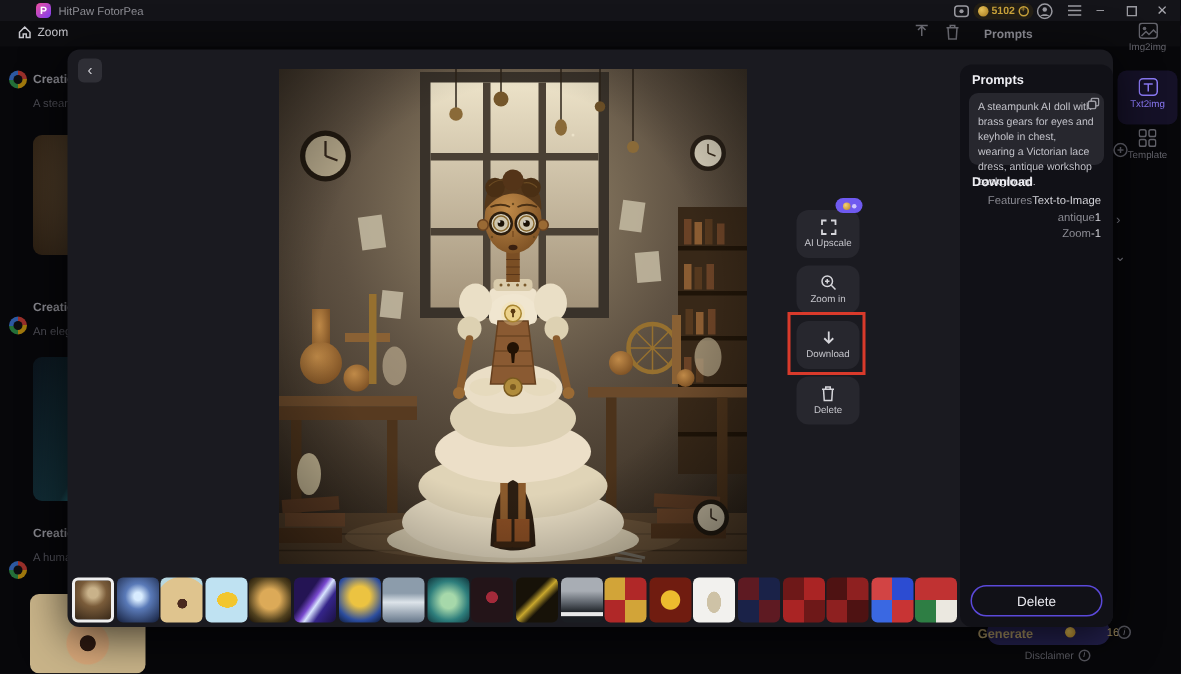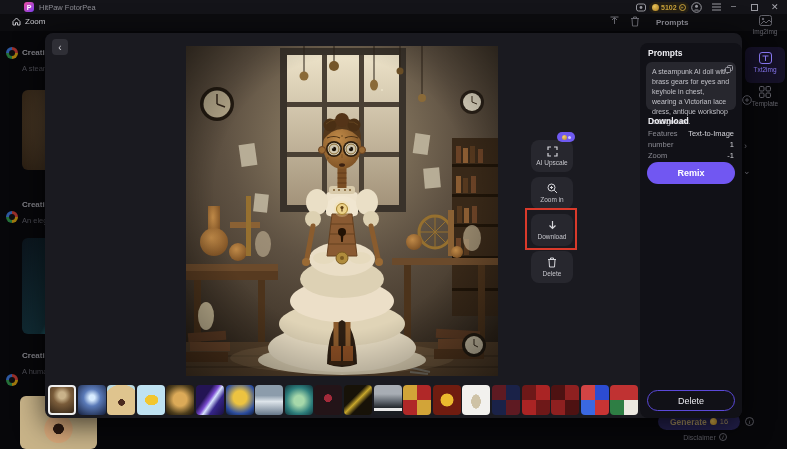--- a/index.html
+++ b/index.html
@@ -33,21 +33,21 @@
      background:conic-gradient(#e8453c 0 25%,#f2b50f 25% 50%,#34a853 50% 75%,#4285f4 75% 100%);position:relative}
   .gicon::after{content:"";position:absolute;left:3px;top:3px;width:6px;height:6px;border-radius:50%;background:#121216}
   .hist-img{border-radius:6px}
   
   .sb-item{display:flex;flex-direction:column;align-items:center;gap:2px;width:44px}
   .sb-label{font-size:6.5px;color:#63636b}
   .sb-active-bg{left:745px;top:47px;width:40px;height:36px;border-radius:6px;background:rgba(113,87,242,.13)}
   .sb-label.active{color:#8a79f5}
   
   .generate-btn{left:658px;top:413px;width:82px;height:17px;border-radius:9px;background:#23204d;
-      display:flex;align-items:center;justify-content:center;gap:3px}
+      display:flex;align-items:center;justify-content:center;gap:21px}
   .generate-lbl{font-size:8.5px;font-weight:bold;color:#a08c5e}
   .gen-cost{font-size:7.5px;font-weight:normal;color:#a08c5e}
   .info-ic{width:9px;height:9px;border-radius:50%;border:1px solid #55555d;color:#70707a;font-size:6px;
       display:flex;align-items:center;justify-content:center;font-style:italic}
   .disclaimer{left:660px;top:433px;width:90px;display:flex;gap:3px;align-items:center;justify-content:center;
       font-size:7px;color:#5c5c64}
   
   .modal{left:45px;top:33px;width:697px;height:385px;background:#1a1a20;border-radius:8px;
       box-shadow:0 6px 30px rgba(0,0,0,.7);z-index:10;overflow:hidden}
   .back-btn{left:7px;top:6px;width:16px;height:16px;border-radius:4px;background:#2f2f36;color:#cfcfd5;
@@ -62,21 +62,21 @@
   .pro-badge .dot{width:5px;height:5px;border-radius:50%;background:radial-gradient(circle at 35% 35%,#f3d077,#b8861f)}
   .pro-badge .dot2{width:3px;height:3px;border-radius:50%;background:#cfc6ff}
   .annotation{left:480px;top:175px;width:52px;height:42px;border:2px solid #d93a2b;z-index:4}
   
   .panel{left:595px;top:10px;width:102px;height:375px;background:#111117;border-radius:8px}
   .panel-h{font-size:8.5px;font-weight:bold;color:#ededf2}
   .prompt-box{left:6px;top:19px;width:90px;height:48px;background:#27272e;border-radius:6px;
       padding:5px 6px 4px 6px}
   .prompt-text{font-size:7px;line-height:10px;color:#c2c2c9}
   .copy-ic{right:3px;top:3px;color:#9a9aa2}
-  .detail-row{left:8px;width:86px;height:11px;display:flex;justify-content:space-between;align-items:center}
+  .detail-row{left:8px;width:86px;height:11px;display:flex;justify-content:flex-end;align-items:center}
   .d-lbl{font-size:7.5px;color:#8b8b93}
   .d-val{font-size:7.5px;color:#d3d3d9}
   .remix-btn{left:7px;top:119px;width:88px;height:22px;border-radius:11px;background:#7157f2;color:#fff;
       font-size:9px;font-weight:bold;display:flex;align-items:center;justify-content:center}
   .del-btn{left:7px;top:347px;width:88px;height:21px;border-radius:11px;border:1px solid #5b49d9;color:#e9e9ef;
       font-size:9px;display:flex;align-items:center;justify-content:center;background:transparent}
   
   .strip{left:3px;top:352px;width:592px;height:31px}
   .thumb{position:absolute;top:0;width:28px;height:30px;border-radius:4px;cursor:pointer}
   .thumb.selected{border:2px solid #efefef}
@@ -455,28 +455,27 @@
               <rect x="0.5" y="2.5" width="5" height="5" rx="1" fill="#27272e" stroke="currentColor"></rect>
             </svg>
         </div>
       </div>
       <div class="abs panel-h" style="left:8px;top:73px">Download</div>
       <div class="abs detail-row" style="top:85px">
         <span class="d-lbl">Features</span>
         <span class="d-val">Text-to-Image</span>
       </div>
       <div class="abs detail-row" style="top:96px">
-        <span class="d-lbl">number</span>
+        <span class="d-lbl">antique</span>
         <span class="d-val">1</span>
       </div>
       <div class="abs detail-row" style="top:107px">
         <span class="d-lbl">Zoom</span>
         <span class="d-val">-1</span>
       </div>
-      <div class="abs remix-btn">Remix</div>
       <div class="abs del-btn">Delete</div>
     </div>
 
     <div class="abs strip">
         <div class="thumb selected" style="left: 0px; background: radial-gradient(circle at 50% 32%, rgb(201, 178, 138) 0px, rgb(201, 178, 138) 16%, rgb(122, 92, 58) 42%, rgb(54, 39, 24) 100%);"></div>
         <div class="thumb" style="left: 29.6px; background: radial-gradient(circle at 50% 42%, rgb(216, 236, 255) 0px, rgb(216, 236, 255) 12%, rgb(90, 122, 184) 38%, rgb(20, 30, 58) 100%);"></div>
         <div class="thumb" style="left: 59.2px; background: radial-gradient(circle at 52% 58%, rgb(74, 42, 30) 0px, rgb(74, 42, 30) 14%, rgb(223, 196, 142) 15%, rgb(223, 196, 142) 78%, rgb(184, 216, 224) 80%, rgb(184, 216, 224) 100%);"></div>
         <div class="thumb" style="left: 88.8px; background: radial-gradient(40% 28% at 52% 50%, rgb(242, 198, 46) 0px, rgb(242, 198, 46) 60%, rgb(191, 226, 242) 62%, rgb(191, 226, 242) 100%);"></div>
         <div class="thumb" style="left: 118.4px; background: radial-gradient(circle at 50% 48%, rgb(220, 170, 88) 0px, rgb(220, 170, 88) 32%, rgb(80, 64, 30) 70%, rgb(24, 16, 6) 100%);"></div>
         <div class="thumb" style="left: 148px; background: linear-gradient(125deg, rgb(36, 20, 84) 0px, rgb(36, 20, 84) 35%, rgb(122, 74, 208) 48%, rgb(216, 228, 255) 56%, rgb(53, 37, 138) 70%, rgb(26, 16, 64) 100%);"></div>

